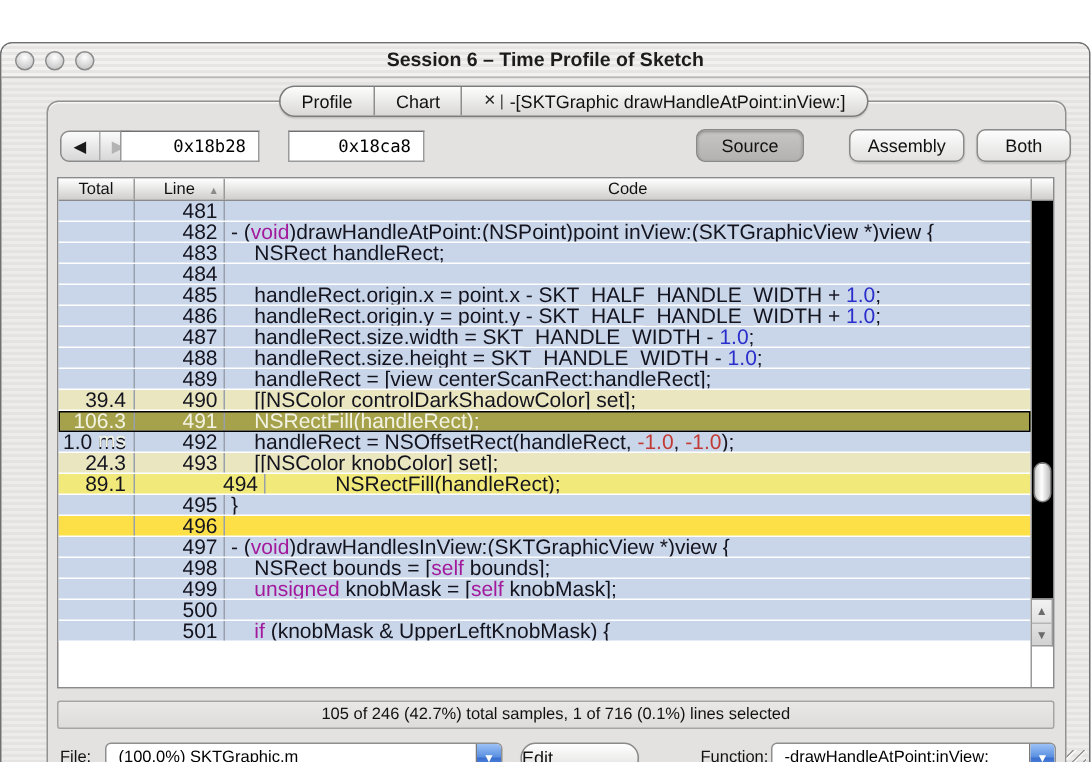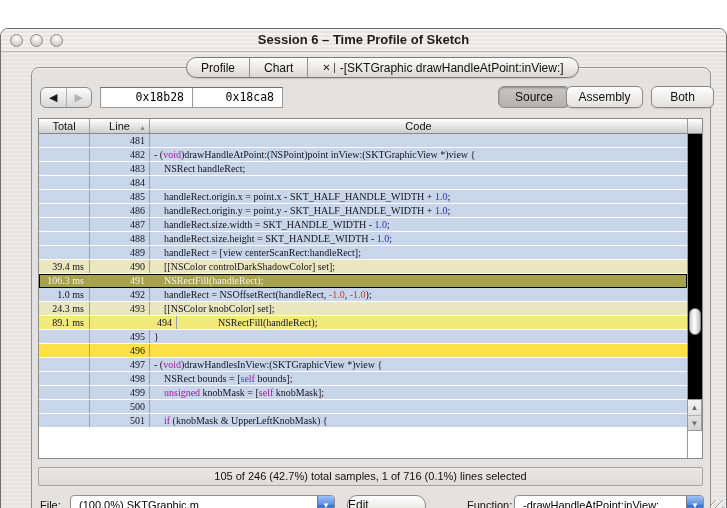--- a/index.html
+++ b/index.html
@@ -35,41 +35,41 @@
   .navctl { position:absolute; left:8px; top:19px; width:52px; height:21px;
     border:1px solid #8a8a8a; border-radius:6px; display:flex;
     background:linear-gradient(180deg,#fbfbfb,#d7d7d7); overflow:hidden; }
   .navctl .half { flex:1; display:flex; align-items:center; justify-content:center; font-size:11px; }
   .navctl .half + .half { border-left:1px solid #aeaeae; }
   .arrow-left { color:#1a1a1a; } .arrow-right { color:#b3b3b3; }
   .addr-field { position:absolute; top:19px; height:21px; background:#fff;
     border:1px solid #9a9a9a; border-top-color:#6f6f6f;
     font-family:"DejaVu Sans Mono", monospace; font-size:11.5px; color:#000;
     text-align:right; padding:0 8px 0 4px; line-height:19px; }
-  #addr1 { left:68px; width:93px; } #addr2 { left:160px; width:91px; }
+  #addr1 { left:48px; width:93px; } #addr2 { left:160px; width:91px; }
   .viewbtn { position:absolute; top:18px; height:22px; border:1px solid #8a8a8a; border-radius:6px;
     font-size:12px; color:#111; text-align:center; line-height:20px;
     background:linear-gradient(180deg,#fdfdfd,#e2e1e0); box-shadow:0 1px 1px rgba(0,0,0,.12); }
   .viewbtn.active { background:linear-gradient(180deg,#c7c6c5,#b3b2b1);
     box-shadow:inset 0 1px 2px rgba(0,0,0,.3); }
-  #btn-source { left:466px; width:72px; } #btn-assembly { left:534px; width:77px; } #btn-both { left:619px; width:63px; }
+  #btn-source { left:432px; width:72px; } #btn-assembly { left:534px; width:77px; } #btn-both { left:619px; width:63px; }
   
   .table { position:absolute; left:6px; top:50px; width:665px; height:341px;
     background:#fff; border:1px solid #8a8a8a; overflow:hidden; }
   .thead { display:flex; height:15px; background:linear-gradient(180deg,#ffffff,#cfcecd);
     border-bottom:1px solid #8a8a8a; font-size:11px; color:#111; line-height:14px; }
   .th { text-align:center; }
   .th-total { width:51px; border-right:1px solid #9a9a9a; }
   .th-line  { width:60px; border-right:1px solid #9a9a9a; position:relative; }
   .th-line .sort { position:absolute; right:3px; top:2px; font-size:7px; color:#8a8a8a; }
   .th-code  { flex:1; }
   .th-scroll{ width:15px; border-left:1px solid #9a9a9a; }
   .rows { position:absolute; left:0; top:15px; width:648px; }
   .row { display:flex; height:14px; border-bottom:1px solid #fff; position:relative;
-    font-family:Liberation Serif, serif; font-size:10px; line-height:13px; color:var(--code); }
+    font-family:Liberation Sans, sans-serif; font-size:14px; line-height:13px; color:var(--code); }
   .row.selected { outline:1px solid #000; outline-offset:-1px; z-index:2; color:#f3f3e4; }
   .cell-total { width:51px; text-align:right; padding-right:5px; border-right:1px solid #98a0ab; }
   .cell-line  { width:60px; text-align:right; padding-right:4px; border-right:1px solid #98a0ab; }
   .cell-code  { flex:1; padding-left:4px; white-space:pre; overflow:hidden; }
   .kw  { color:var(--kw); }
   .num { color:var(--num); }
   .neg { color:var(--neg); }
   
   .vscroll { position:absolute; right:0; top:15px; width:15px; height:325px; border-left:1px solid #9a9a9a; background:#fff; }
   .vtrack { position:absolute; left:0; top:0; width:14px; height:265px; background:#000; }

